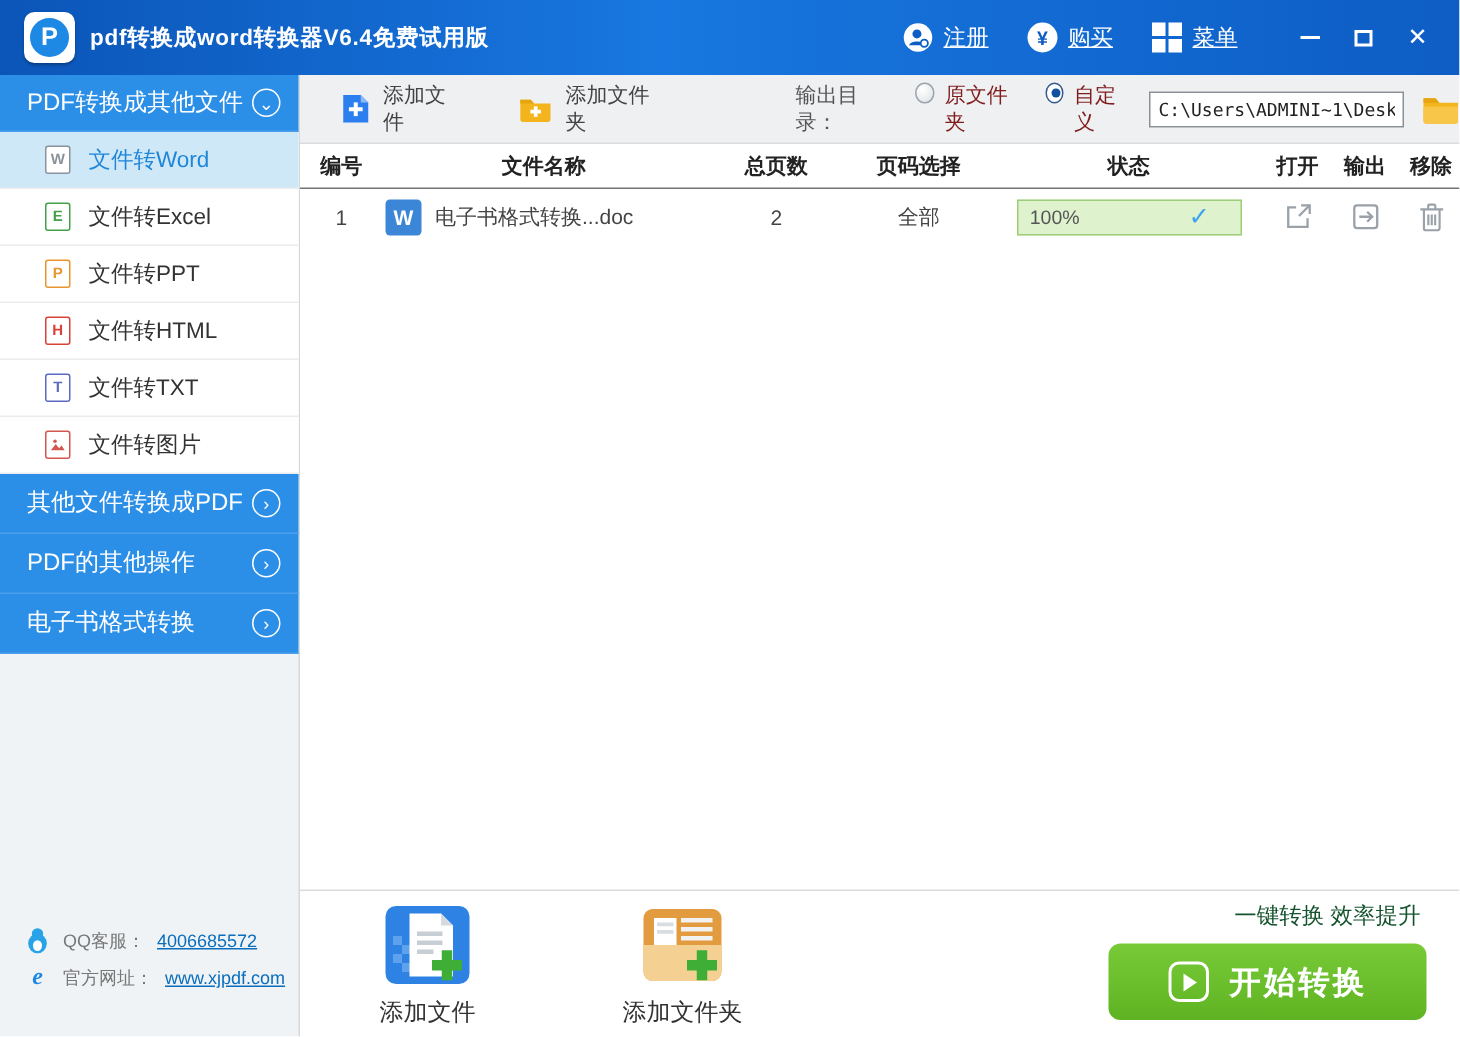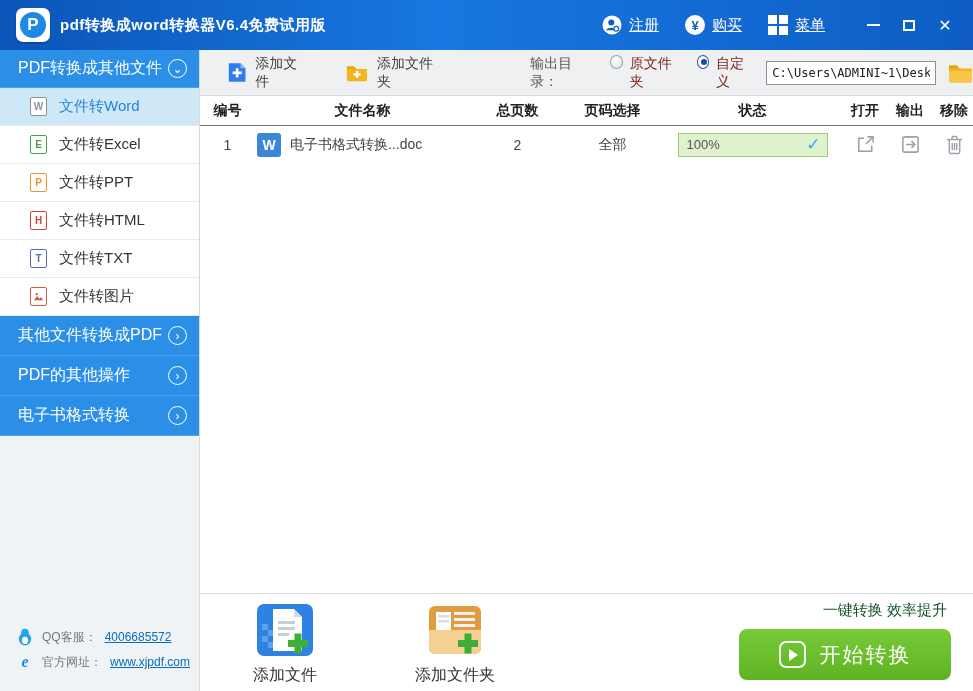--- a/index.html
+++ b/index.html
@@ -52,21 +52,21 @@
   .mini-doc { width:17px; height:19px; border:1.4px solid currentColor; border-radius:2px;
     background:#fff; display:flex; align-items:center; justify-content:center;
     font-size:10px; font-weight:bold; }
   .menu-item:nth-child(1) .mini-doc { color:#8a939b; }
   .menu-item:nth-child(2) .mini-doc { color:#43a047; }
   .menu-item:nth-child(3) .mini-doc { color:#e8962e; }
   .menu-item:nth-child(4) .mini-doc { color:#d84339; }
   .menu-item:nth-child(5) .mini-doc { color:#5c6bc0; }
   .menu-item:nth-child(6) .mini-doc { color:#d2574e; }
   .sidebar-filler { flex:1; }
-  .contact { padding:0 0 20px 16px; display:flex; flex-direction:column; gap:7px; font-size:12px; }
+  .contact { padding:0 0 30px 16px; display:flex; flex-direction:column; gap:7px; font-size:12px; }
   .contact-row { display:flex; align-items:center; gap:8px; color:#777; }
   .contact-icon { width:18px; height:18px; display:flex; align-items:center; justify-content:center; }
   .contact a, .link { color:#0a6ebd; text-decoration:underline; cursor:pointer; }
   .plain-val { color:#8b9299; }
   .ie-e { color:#1e88e5; font-weight:bold; font-style:italic; font-size:16px; font-family:"Liberation Serif",serif; }
 
   
   .main { flex:1; display:flex; flex-direction:column; min-width:0; background:#fff; }
 
   .toolbar { height:46px; flex:0 0 46px; background:#eef0f2; border-bottom:1px solid #d9dcde;
@@ -87,37 +87,37 @@
   .thead { height:30px; flex:0 0 30px; display:flex; align-items:center; background:#fff;
     border-bottom:1px solid #737373; font-size:14px; font-weight:600; color:#222; }
   .trow { height:37px; flex:0 0 37px; display:flex; align-items:center; font-size:14px; color:#444; }
   .col { display:flex; align-items:center; justify-content:center; }
   .c0{width:55px;} .c1{width:215px;} .c2{width:95px;} .c3{width:95px;text-align:center;} .c4{width:185px;}
   .c5{width:40px;} .c6{width:50px;} .c7{width:38px;}
   .c1.file-cell { justify-content:flex-start; gap:9px; padding-left:2px; }
   .w-badge { width:24px; height:24px; border-radius:3px; background:#3c86d8; color:#fff;
     font-weight:bold; font-size:14px; display:flex; align-items:center; justify-content:center; }
   .progress { width:150px; height:24px; background:#def2cd; border:1px solid #9fcc77;
-    display:flex; align-items:center; padding:0 6px 0 8px; font-size:13px; color:#555; position:relative; }
+    display:flex; align-items:center; padding:0 20px 0 8px; font-size:13px; color:#555; position:relative; }
   .progress .tick { margin-left:auto; color:#3fa3ef; font-size:17px; font-weight:bold; }
   .icon-btn { cursor:pointer; display:flex; align-items:center; justify-content:center; }
 
   .table-empty { flex:1; background:#fff; }
 
   
   .bottombar { height:98px; flex:0 0 98px; border-top:1px solid #d9dcde; background:#fff;
     position:relative; display:flex; align-items:flex-start; padding-left:40px; }
   .action { width:90px; margin-top:6px; display:flex; flex-direction:column; align-items:center;
     gap:5px; cursor:pointer; }
   .action + .action { margin-left:80px; }
   .action-label { font-size:16px; color:#333; }
   .start-group { position:absolute; right:22px; top:7px; text-align:right; }
   .slogan { font-size:15px; color:#14532d; margin-bottom:9px; margin-right:4px; }
   .start-btn { width:212px; height:51px; border:none; border-radius:8px; cursor:pointer;
-    background:linear-gradient(180deg,#78ca37,#5fb322); color:#fff; font-size:21px; font-weight:normal;
+    background:linear-gradient(180deg,#78ca37,#5fb322); color:#fff; font-size:21px; font-weight:bold;
     font-family:"Liberation Sans",sans-serif; letter-spacing:2px;
     display:flex; align-items:center; justify-content:center; gap:14px; }
   .play-ic { width:27px; height:27px; border:2px solid #fff; border-radius:7px;
     display:flex; align-items:center; justify-content:center; }
   .play-ic i { display:block; width:0; height:0; border-left:9px solid #fff;
     border-top:6px solid transparent; border-bottom:6px solid transparent; margin-left:2px; }
 </style>
 </head>
 <body>
 

